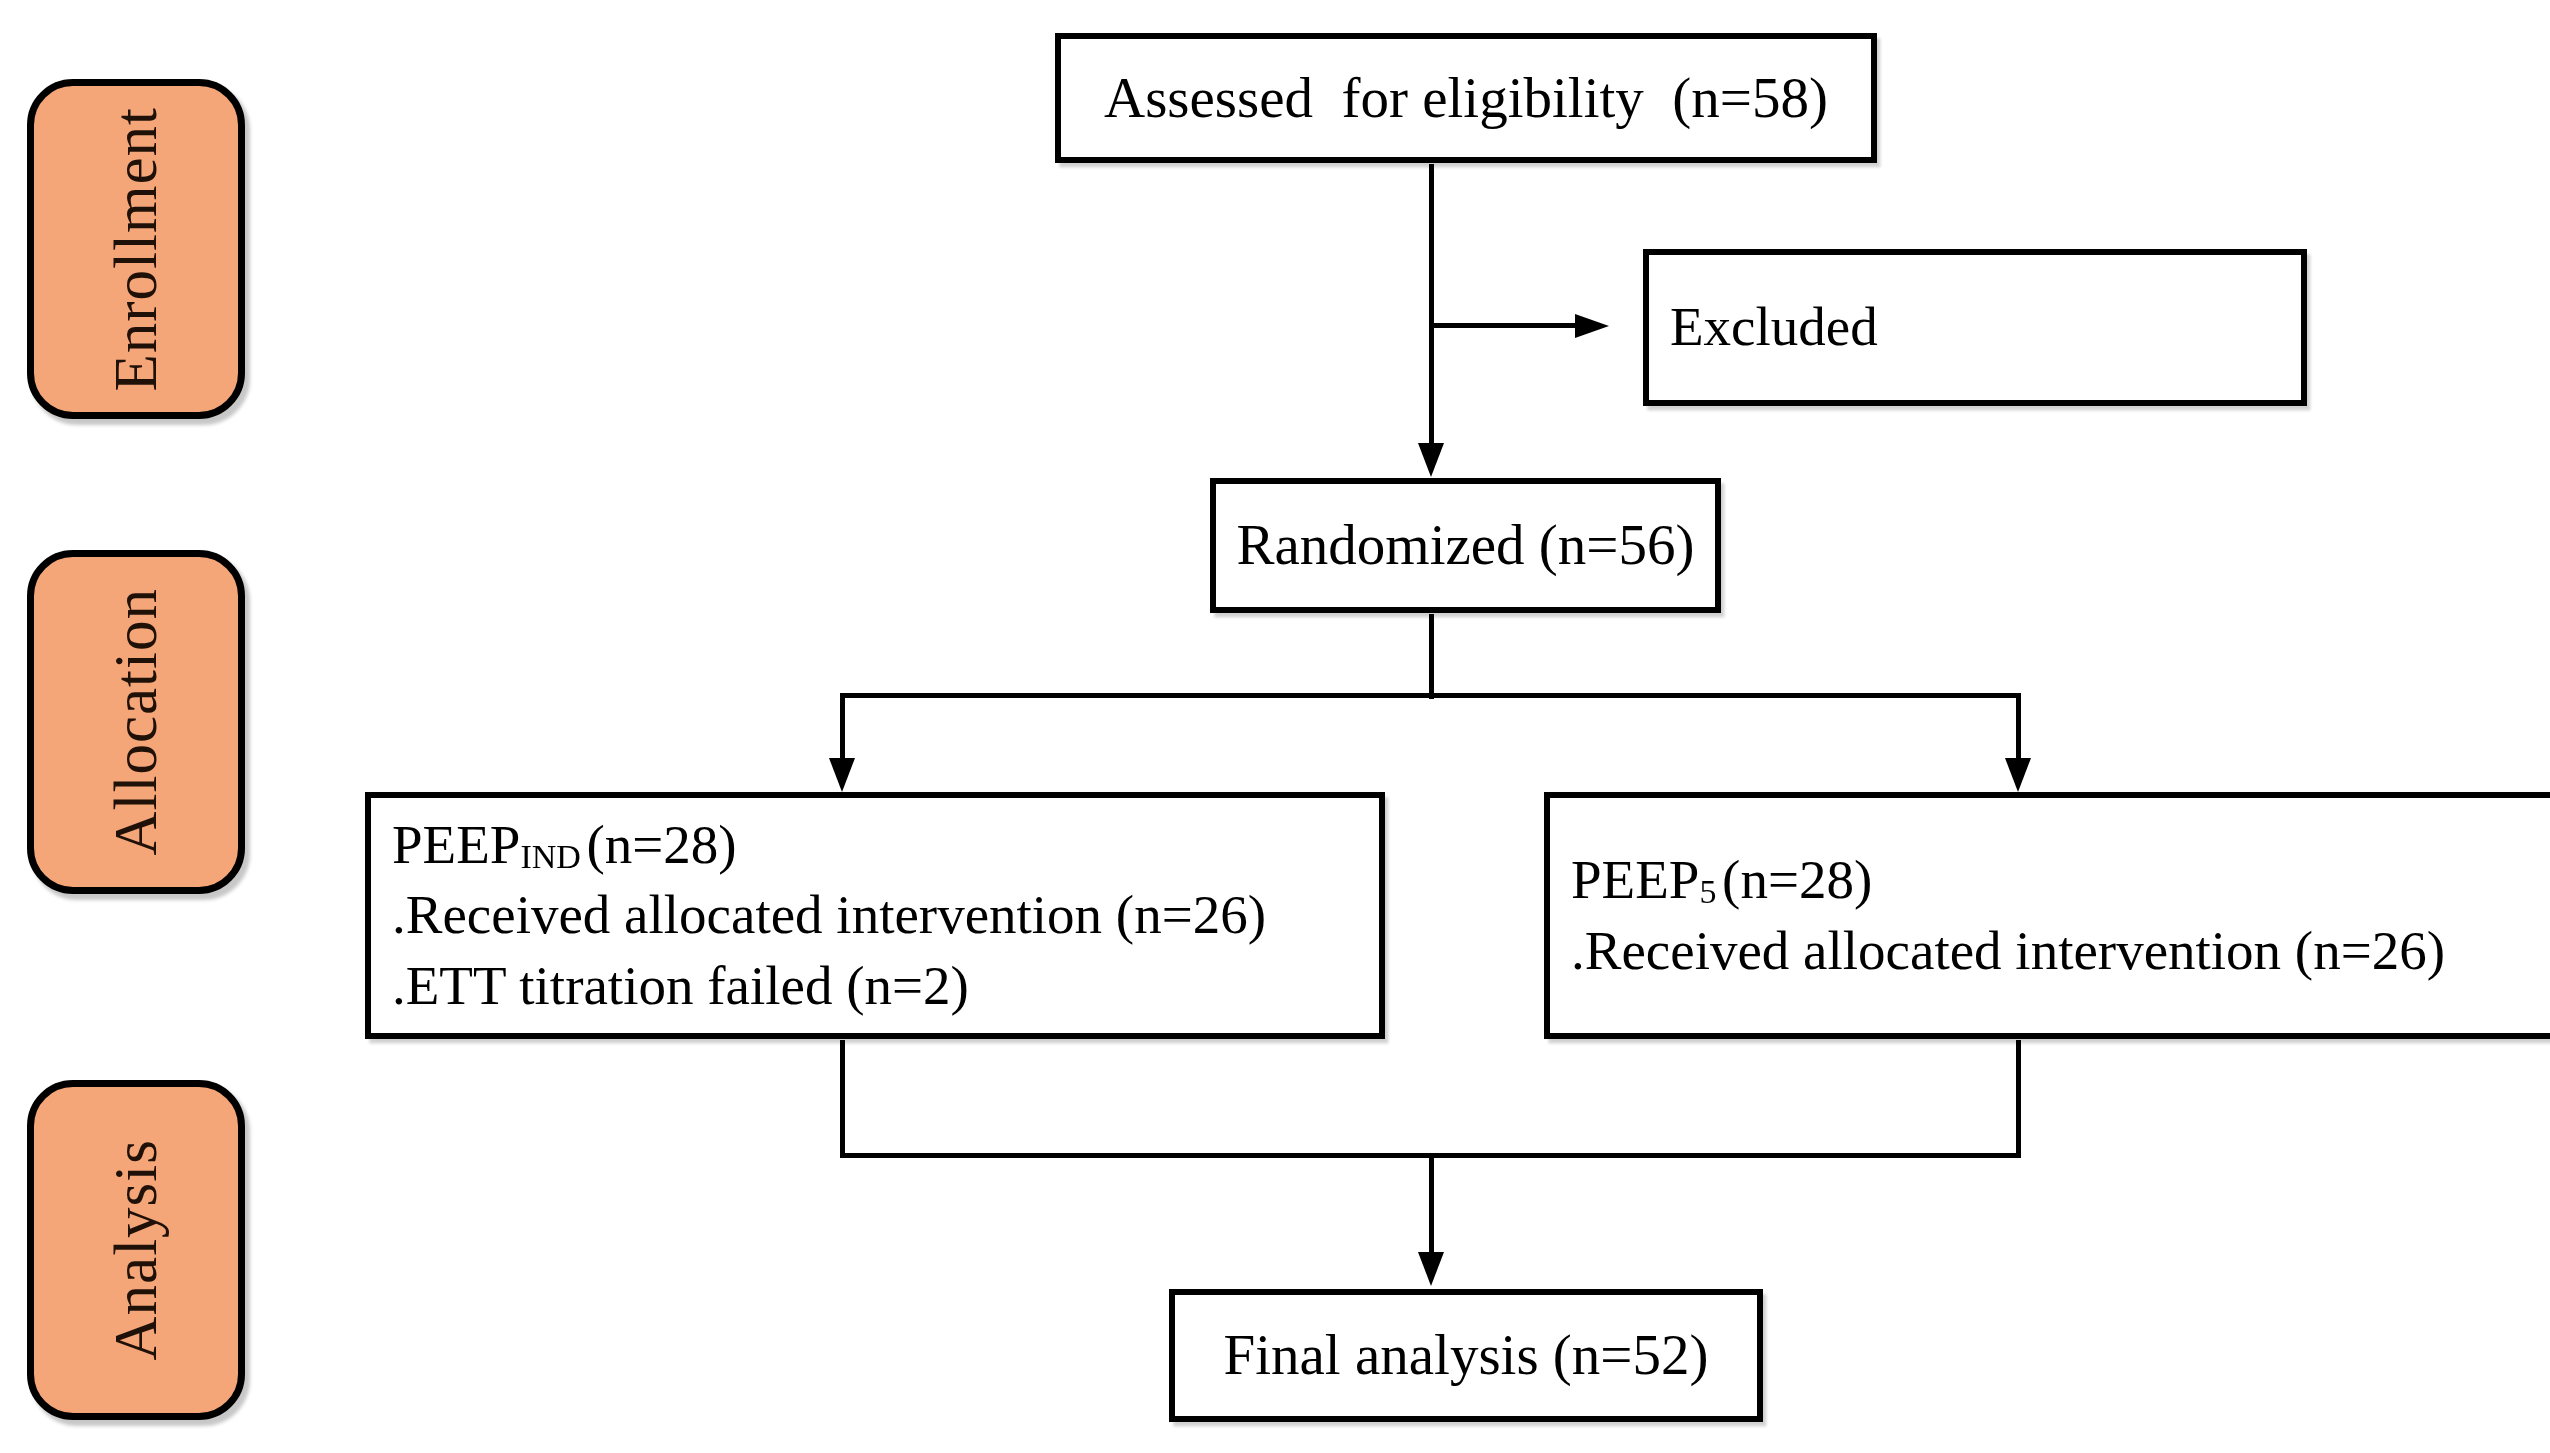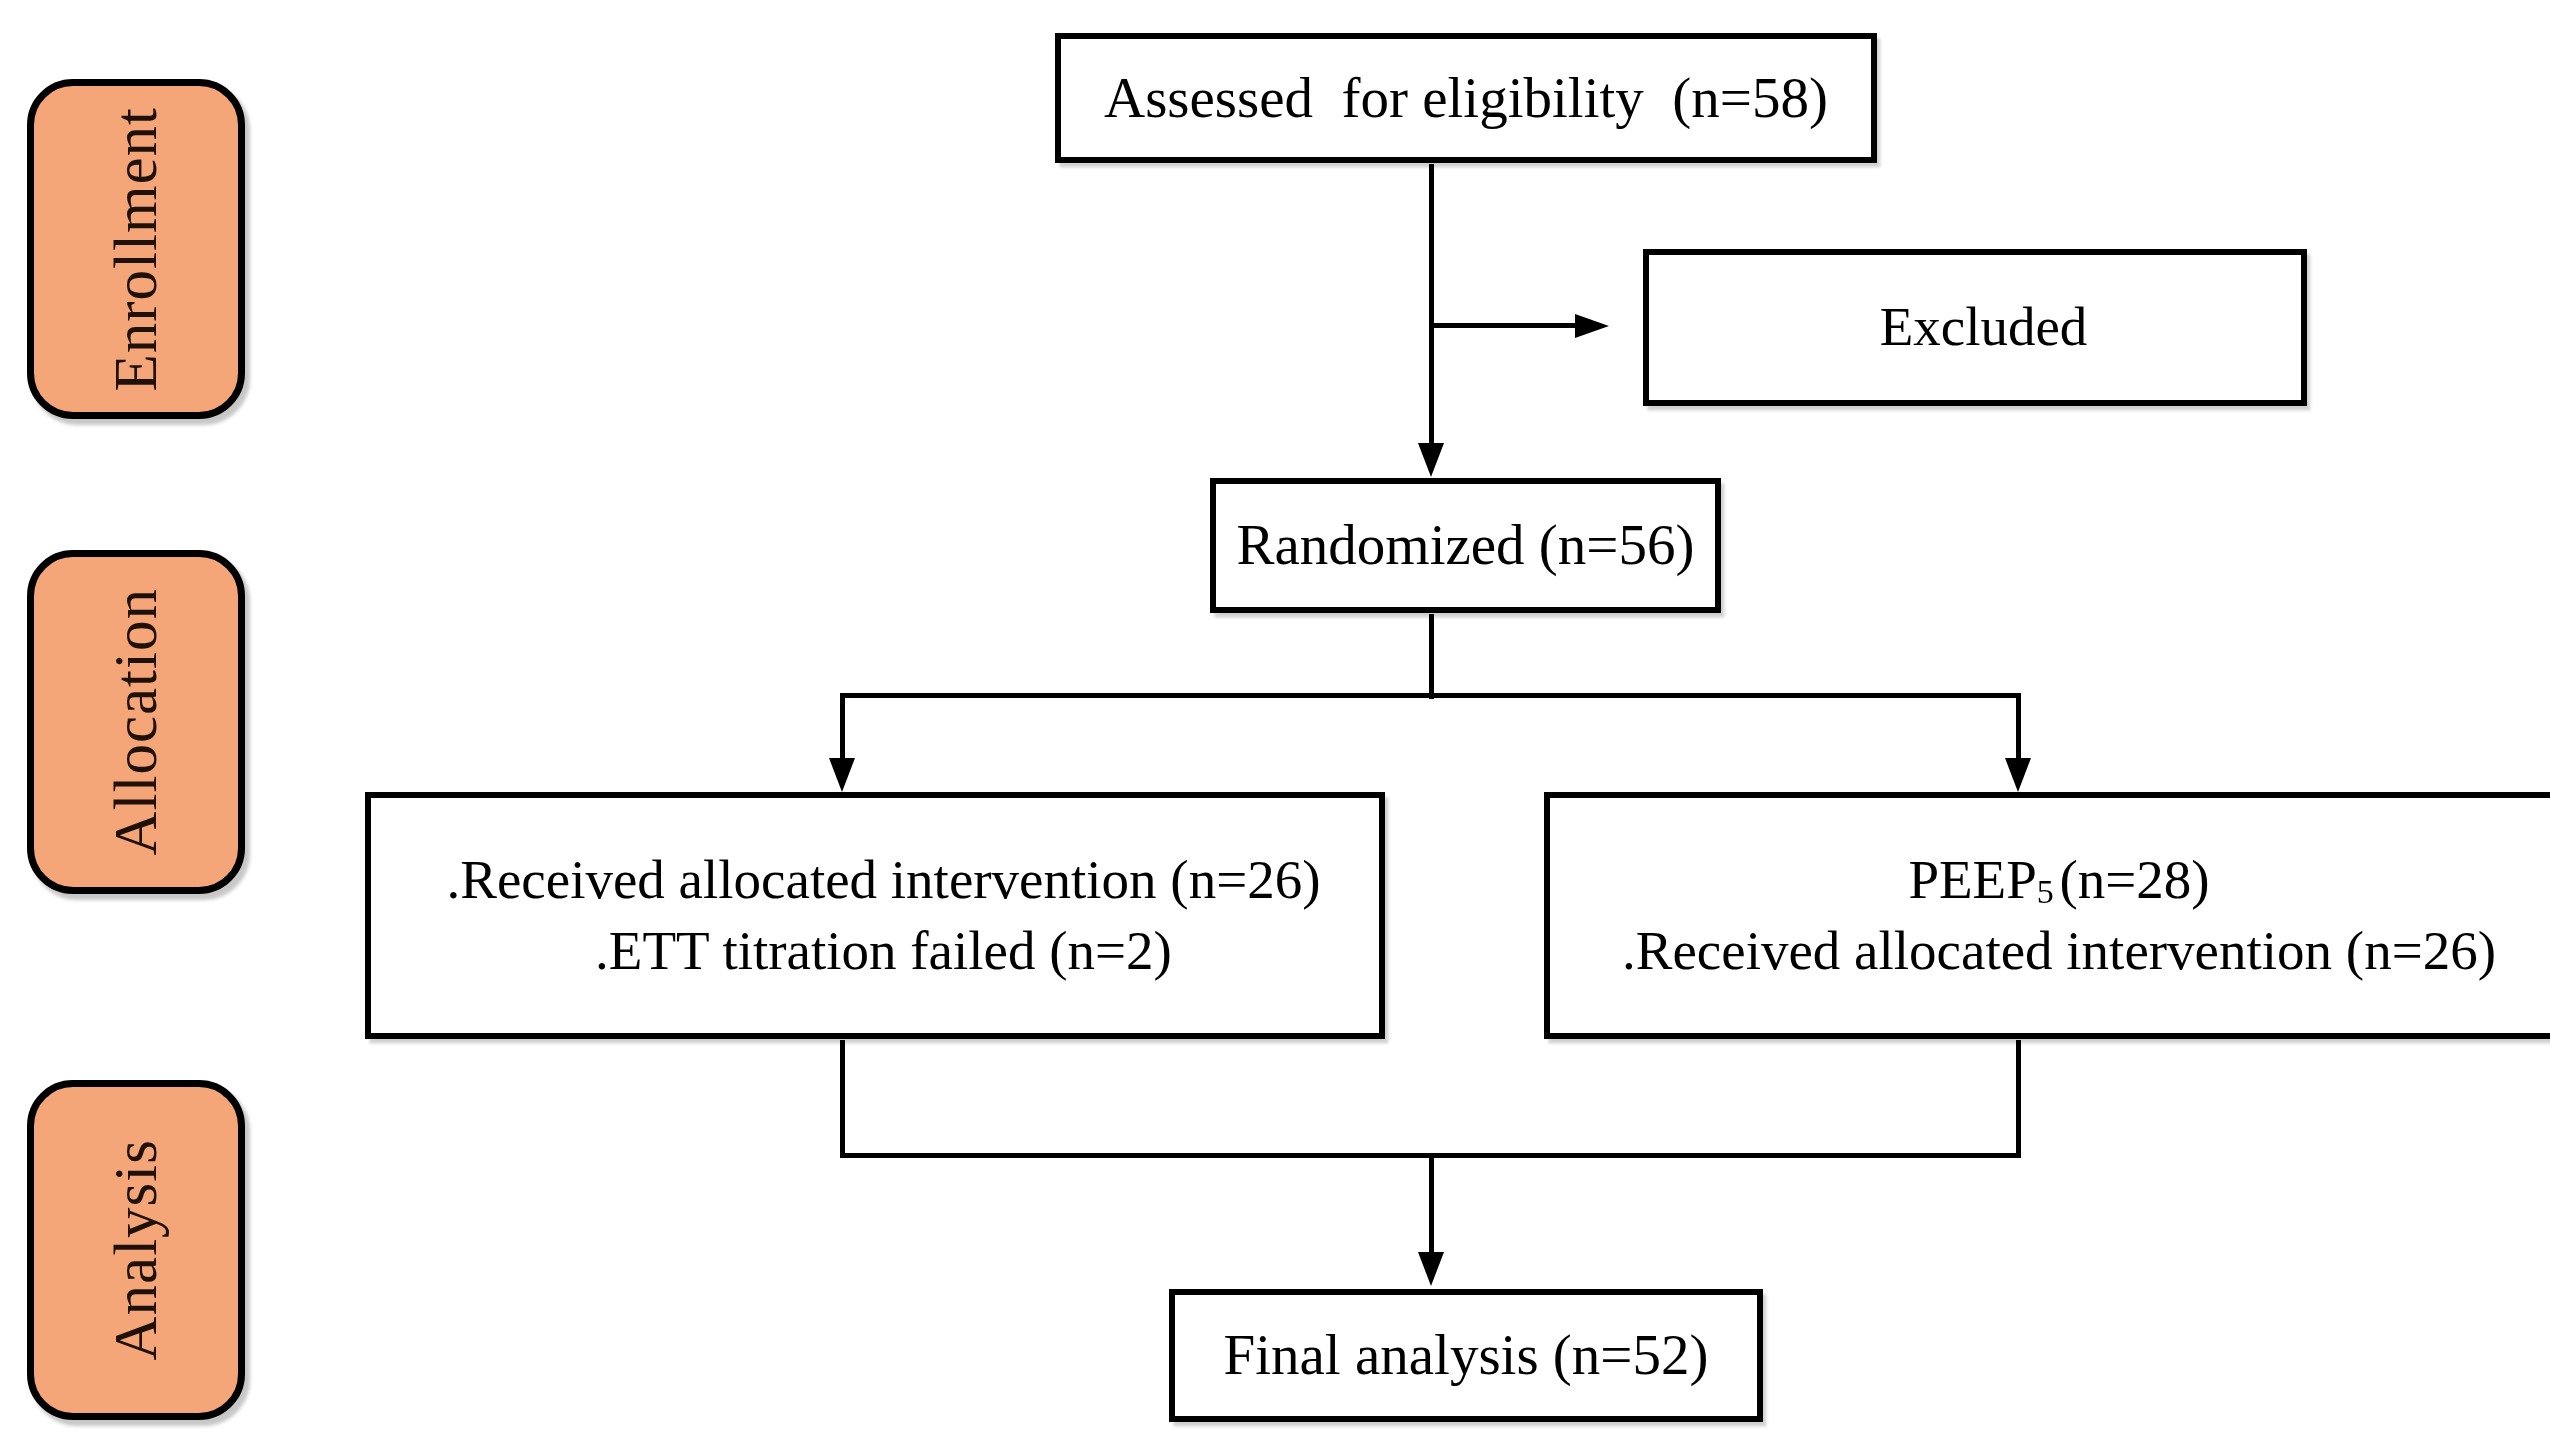--- a/index.html
+++ b/index.html
@@ -57,21 +57,21 @@
     display: flex;
     flex-direction: column;
     justify-content: center;
   }
   .box-text {
     font-size: 57px;
     white-space: pre;
     line-height: 1.2;
   }
   .multiline .box-text { font-size: 55px; line-height: 1.28; }
-  .pad-left { padding-left: 21px; padding-right: 4px; text-align: center; }
+  .pad-left { padding-left: 21px; padding-right: 4px; }
 
   .box-assessed   { left: 1023px; top: 33px;   width: 822px;  height: 130px; }
   .box-excluded   { left: 1611px; top: 249px;  width: 664px;  height: 157px; }
   .box-randomized { left: 1178px; top: 478px;  width: 511px;  height: 135px; }
   .box-peep-ind   { left: 333px;  top: 792px;  width: 1020px; height: 247px; }
   .box-peep-5     { left: 1512px; top: 792px;  width: 1013px; height: 247px; }
   .box-final      { left: 1137px; top: 1289px; width: 594px;  height: 133px; }
 
   .subscript {
     font-size: 34px;
@@ -117,20 +117,21 @@
 
   <div class="fbox multiline pad-left box-excluded">
     <span class="box-text">Excluded</span>
   </div>
 
   <div class="fbox centered box-randomized">
     <span class="box-text">Randomized (n=56)</span>
   </div>
 
   <div class="fbox multiline pad-left box-peep-ind">
+    <span class="box-text"><span>PEEP</span><span class="subscript">IND</span><span class="after-sub">(n=28)</span></span>
     <span class="box-text">.Received allocated intervention (n=26)</span>
     <span class="box-text">.ETT titration failed (n=2)</span>
   </div>
 
   <div class="fbox multiline pad-left box-peep-5">
     <span class="box-text"><span>PEEP</span><span class="subscript">5</span><span class="after-sub">(n=28)</span></span>
     <span class="box-text">.Received allocated intervention (n=26)</span>
   </div>
 
   <div class="fbox centered box-final">

